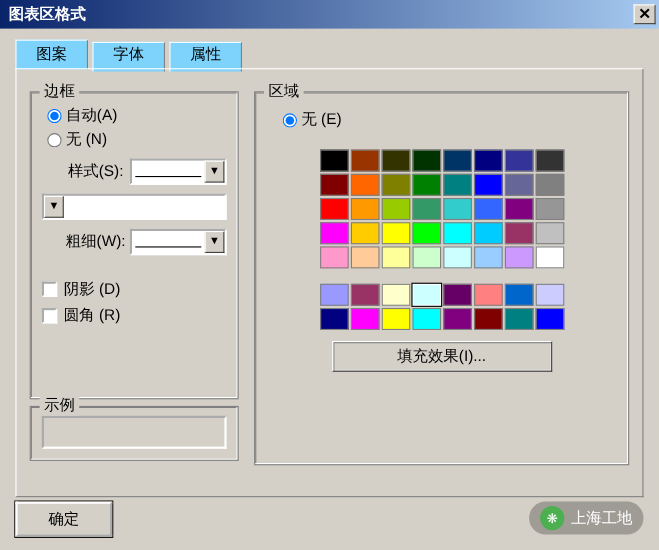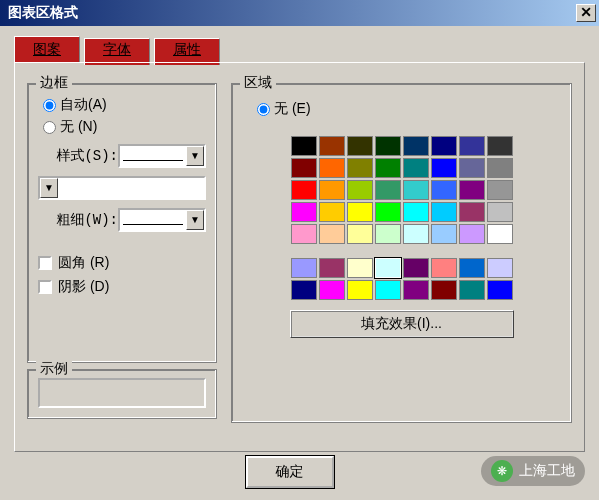--- a/index.html
+++ b/index.html
@@ -2,47 +2,47 @@
 <html><head>
 <meta charset="utf-8">
 <style>
 * { box-sizing: border-box; font-family: "MS Sans Serif", "SimSun", sans-serif; font-size: 14px; }
 body { margin: 0; background: #d4d0c8; width: 599px; height: 500px; overflow: hidden; }
 .titlebar { background: linear-gradient(to right, #0a246a, #a6caf0); height: 26px; display: flex; align-items: center; padding: 0 3px 0 8px; color: #fff; font-weight: bold; }
 .titlebar .spacer { flex: 1; }
 .closebtn { width: 20px; height: 18px; background: #d4d0c8; border: 1px solid #fff; border-right-color: #404040; border-bottom-color: #404040; text-align: center; line-height: 14px; font-weight: bold; font-family: Arial; color: #000; cursor: pointer; }
 .body { padding: 10px 14px; }
 .tabs { display: flex; margin-bottom: -1px; }
-.tab { padding: 4px 18px; background: #b91c1c; border: 1px solid #fff; border-right-color: #808080; border-bottom: none; margin-right: 4px; cursor: pointer; text-decoration: underline; }
+.tab { padding: 4px 18px; background: #7dd3fc; border: 1px solid #fff; border-right-color: #808080; border-bottom: none; margin-right: 4px; cursor: pointer; }
 .tab.inactive { border-top-color: #fff; border-left-color: #fff; border-right-color: #808080; position: relative; top: 2px; padding-top: 2px; }
 .tabpanel { border: 1px solid #fff; border-right-color: #808080; border-bottom-color: #808080; padding: 14px 12px 16px 12px; height: 390px; position: relative; }
 .cols { display: flex; gap: 14px; }
 .fieldset { border: 1px solid #808080; box-shadow: inset -1px -1px 0 #fff, inset 1px 1px 0 #808080; padding: 8px 10px 10px 10px; position: relative; margin-top: 6px; }
 .legend { position: absolute; top: -10px; left: 8px; background: #d4d0c8; padding: 0 4px; }
 .radio-row { display: flex; align-items: flex-start; margin: 4px 0; }
 .radio-row input { margin-right: 4px; }
 .form-row { display: flex; align-items: center; margin: 8px 0; }
-.form-row .lbl { width: 80px; text-align: right; padding-left: 18px; font-family: Liberation Mono, monospace; }
+.form-row .lbl { width: 80px; text-align: center; padding-left: 18px; }
 .combo { flex: 1; display: flex; height: 24px; border: 2px inset #fff; background: #fff; align-items: center; }
 .combo .val { flex: 1; text-align: center; }
 .combo .btn { width: 18px; height: 100%; background: #d4d0c8; border: 1px solid #fff; border-right-color: #404040; border-bottom-color: #404040; text-align: center; line-height: 18px; font-size: 10px; cursor: pointer; }
 .line-sample { display: inline-block; width: 60px; border-top: 1.5px solid #000; }
 .chk-row { display: flex; align-items: center; margin: 6px 0 2px 0; }
 .chk-row .chkbox { width: 14px; height: 14px; background: #fff; border: 2px inset #fff; margin-right: 6px; }
 .left { width: 190px; }
 .right { flex: 1; }
 .palette { display: grid; grid-template-columns: repeat(8, 26px); grid-auto-rows: 20px; gap: 2px; margin: 10px auto 6px auto; width: fit-content; }
 .sw { border: 1px solid #808080; cursor: pointer; }
 .sw.sel { outline: 1px solid #000; border: 1px solid #fff; }
 .palette2 { margin-top: 14px; }
 .fillbtn, .okbtn, .cancelbtn { background: #d4d0c8; border: 1px solid #fff; border-right-color: #404040; border-bottom-color: #404040; box-shadow: 1px 1px 0 #808080 inset, -1px -1px 0 #dfdfdf inset; padding: 4px 10px; cursor: pointer; text-align: center; }
-.fillbtn { width: 224px; margin: 10px auto 0 auto; display: block; }
+.fillbtn { width: 200px; margin: 10px auto 0 auto; display: block; }
 .example-box { margin-top: 6px; }
 .ex-inner { height: 30px; border: 2px inset #fff; background: #d4d0c8; }
-.btnbar { display: flex; justify-content: center; gap: 12px; padding: 4px 20px 0 0; }
+.btnbar { display: flex; justify-content: space-between; gap: 12px; padding: 4px 20px 0 0; }
 .okbtn, .cancelbtn { width: 88px; padding: 5px 0; border: 2px outset #fff; }
 .okbtn { box-shadow: 0 0 0 1px #000; }
 .area-radios { display: flex; gap: 24px; padding: 4px 4px 4px 10px; }
 .watermark { position: absolute; right: 14px; bottom: 14px; color: #fff; background: rgba(0,0,0,0.25); border-radius: 16px; padding: 4px 10px; display: flex; align-items: center; gap: 6px; font-size: 14px; }
 .watermark .circ { width: 22px; height: 22px; border-radius: 50%; background: #4caf50; color: #fff; display: flex; align-items: center; justify-content: center; font-size: 12px; }
 </style>
 </head>
 <body>
 
 <div class="titlebar">
@@ -89,25 +89,25 @@
             <span class="lbl">粗细(W):</span>
             <div class="combo">
                 <span class="val"><span class="line-sample"></span></span>
                 <div class="btn">▼</div>
               </div>
           </div>
 
           <div style="height:8px"></div>
           <div class="chk-row">
               <div class="chkbox"></div>
-              <span>圆角 (R)</span>
+              <span>阴影 (D)</span>
             </div>
           <div class="chk-row">
               <div class="chkbox"></div>
-              <span>阴影 (D)</span>
+              <span>圆角 (R)</span>
             </div>
         </div>
 
         <div class="fieldset example-box">
           <span class="legend">示例</span>
           <div class="ex-inner"></div>
         </div>
       </div>
 
       <div class="right">

